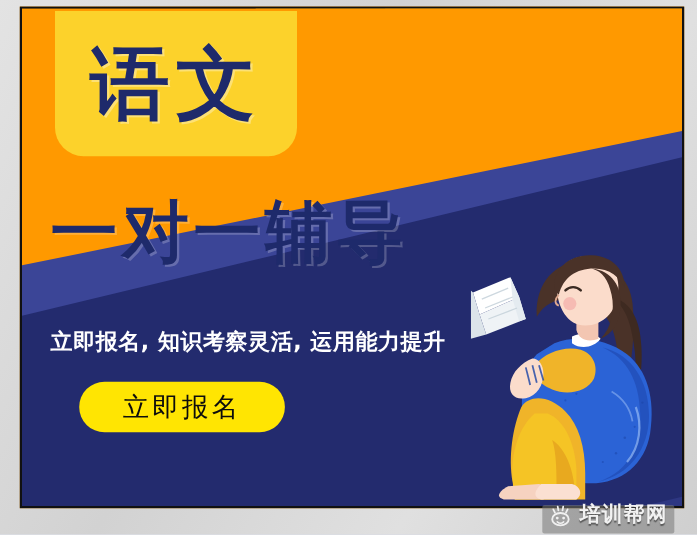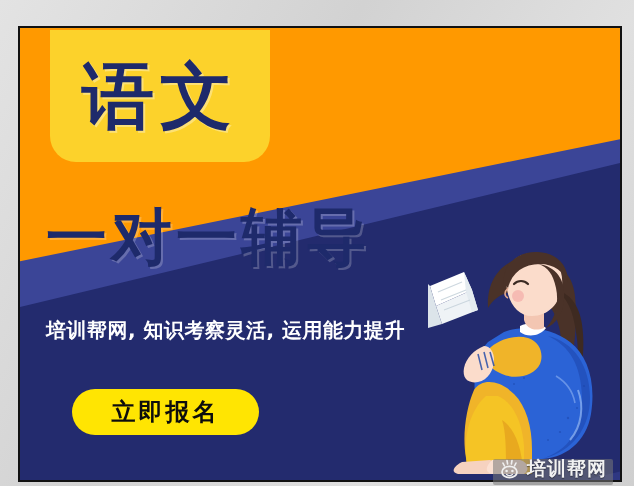--- a/index.html
+++ b/index.html
@@ -38,21 +38,20 @@
   .poster {
     position: absolute;
     left: 18px;
     top: 6px;
     width: 604px;
     height: 456px;
     overflow: hidden;
     border: 2px solid #111111;
     box-sizing: border-box;
     background: #FF9900;
-    margin-top: 20px;
   }
   .poster-inner {
     position: absolute;
     inset: 0;
     overflow: hidden;
   }
 
   
   .corner-yellow {
     position: absolute;
@@ -160,48 +159,49 @@
     position: absolute;
     left: 26px;
     top: 178px;
     font-size: 61px;
     font-weight: bold;
     color: #1E2A6B;
     letter-spacing: 4px;
     line-height: 1;
     white-space: nowrap;
     text-shadow: 2px 2px 0 rgba(255,255,255,0.22);
+    font-family: Liberation Mono, monospace;
   }
 
   
   .subtitle {
     position: absolute;
     left: 26px;
     top: 292px;
     font-size: 20px;
     font-weight: bold;
     color: #FFFFFF;
     letter-spacing: 0.5px;
     line-height: 1;
     white-space: nowrap;
   }
 
   
   .cta {
     position: absolute;
     left: 52px;
-    top: 361px;
+    top: 339px;
     width: 187px;
     height: 46px;
     background: #FFE502;
     border: none;
     border-radius: 23px;
     color: #0d0d0d;
     font-size: 24px;
-    font-weight: bold;
+    font-weight: normal;
     letter-spacing: 3px;
     font-family: "DejaVu Sans", "Liberation Sans", sans-serif;
     cursor: pointer;
     padding: 0;
   }
 
   
   .illus {
     position: absolute;
     left: 408px;
@@ -252,21 +252,21 @@
       <div class="blue-upper-right2"></div>
       <div class="blue-light"></div>
       <div class="blue-dark"></div>
 
       <div class="badge">
         <span class="badge-text">语文</span>
       </div>
 
       <div class="headline">一对一辅导</div>
 
-      <div class="subtitle">培训帮网, 知识考察灵活, 运用能力提升</div>
+      <div class="subtitle">立即报名, 知识考察灵活, 运用能力提升</div>
 
       <button class="cta">立即报名</button>
 
       <svg class="illus" viewBox="0 0 200 232">
 
         <path d="M60 58 C58 26 78 8 101 7 C126 6 145 22 147 46 C150 74 146 100 141 122
                  C136 146 132 166 122 176 C132 150 136 120 134 96 C132 70 124 50 104 44
                  C84 38 68 44 60 58 Z" fill="#4A3228"></path>
         <path d="M128 40 C146 44 154 62 155 84 C157 112 150 140 140 160
                  C150 132 152 104 148 82 C145 60 139 48 128 40 Z" fill="#3E2A21"></path>

